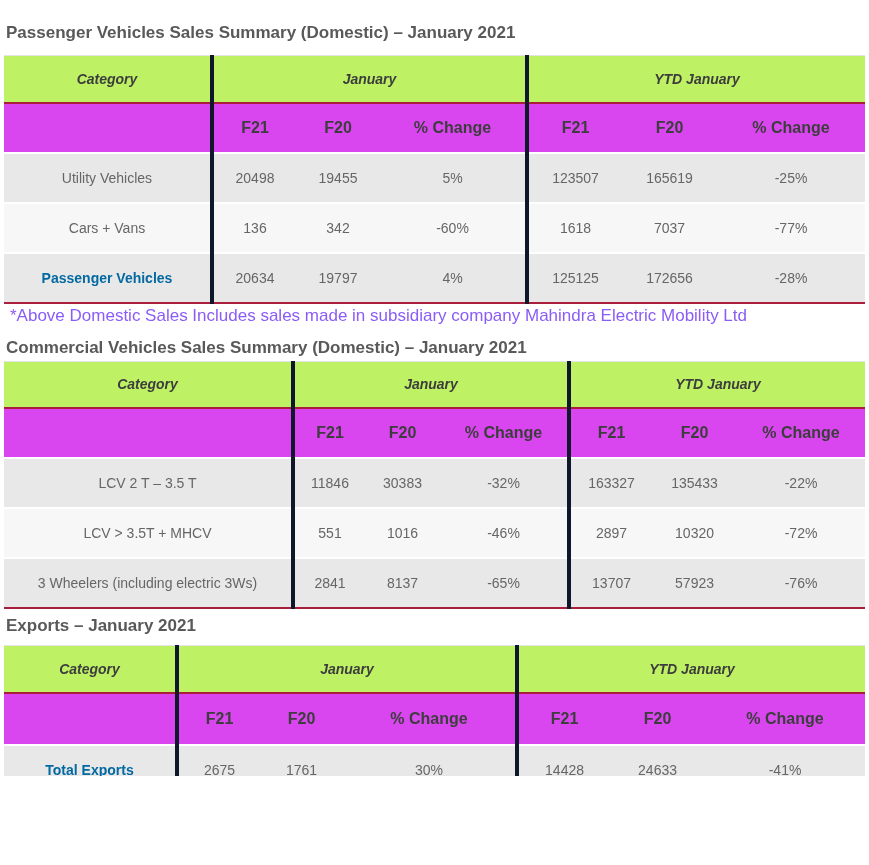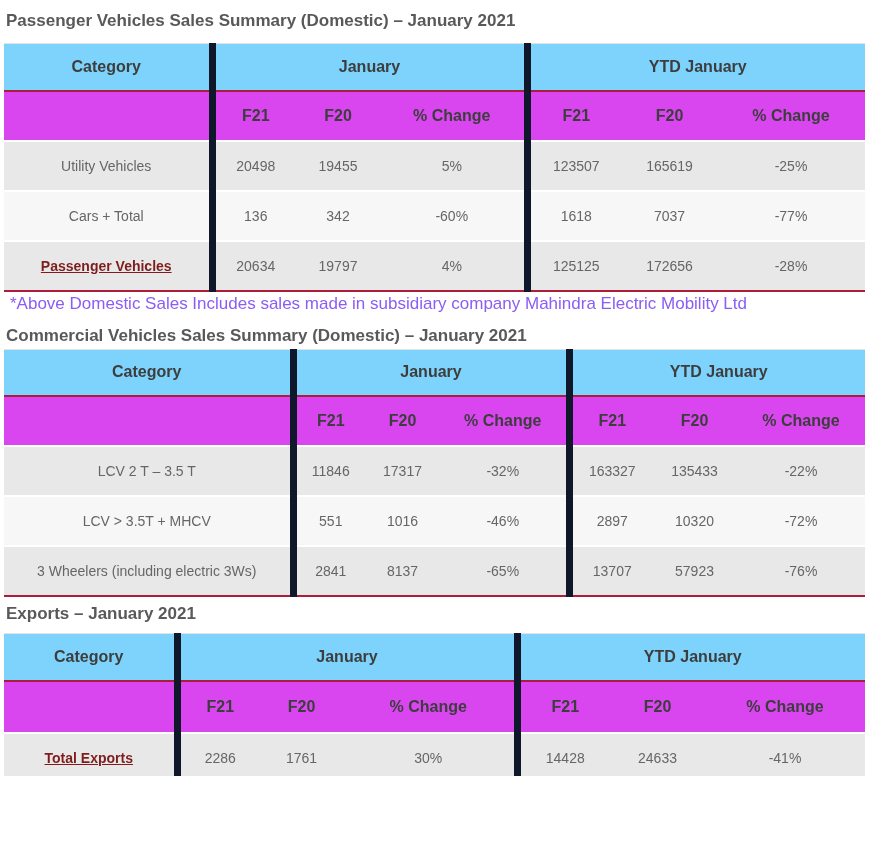--- a/index.html
+++ b/index.html
@@ -5,21 +5,21 @@
   html, body {
     margin: 0;
     padding: 0;
     background: #ffffff;
     font-family: "Liberation Sans", sans-serif;
   }
   .page {
     width: 869px;
     height: 776px;
     box-sizing: border-box;
-    padding: 4px 4px;
+    padding: 16px 4px;
     background: #ffffff;
     overflow: hidden;
   }
   h2.tbl-title {
     font-size: 17px;
     line-height: 18px;
     font-weight: bold;
     color: #595959;
     margin: 0 0 13px 2px;
     padding: 0;
@@ -36,44 +36,45 @@
     border-bottom: 2px solid #aa1e3c;
   }
   table.sales th, table.sales td {
     text-align: center;
     vertical-align: middle;
     padding: 0 4px;
     overflow: hidden;
   }
   tr.group-row { height: 47px; }
   tr.group-row th {
-    font-size: 16px;
+    font-size: 14px;
     font-weight: bold;
     color: #3d3d3d;
-    background: #7dd3fc;
+    background: #bef264;
     border-bottom: 2px solid #aa1e3c;
+    font-style: italic;
   }
   tr.sub-row { height: 50px; }
   tr.sub-row th {
     font-size: 16px;
     font-weight: bold;
     color: #3d3d3d;
     background: #d946ef;
   }
   table.t3 tr.sub-row { height: 52px; }
   tbody tr { height: 50px; }
   tbody td {
     font-size: 14px;
     color: #666666;
     border-top: 2px solid #ffffff;
   }
   tbody tr:nth-child(odd)  td { background: #e8e8e8; }
   tbody tr:nth-child(even) td { background: #f7f7f7; }
-  td.cat-bold { font-weight: bold; color: #7f1d1d; text-decoration: underline; }
-  .gs { border-left: 7px solid #0f172a; }
+  td.cat-bold { font-weight: bold; color: #0369a1; }
+  .gs { border-left: 4px solid #0f172a; }
 
   p.footnote {
     font-size: 17px;
     line-height: 20px;
     color: #8b5cf6;
     margin: 2px 0 0 6px;
     padding: 0;
   }
 </style>
 </head>
@@ -113,21 +114,21 @@
       <tr>
         <td>Utility Vehicles</td>
         <td class="gs">20498</td>
         <td>19455</td>
         <td>5%</td>
         <td class="gs">123507</td>
         <td>165619</td>
         <td>-25%</td>
       </tr>
       <tr>
-        <td>Cars + Total</td>
+        <td>Cars + Vans</td>
         <td class="gs">136</td>
         <td>342</td>
         <td>-60%</td>
         <td class="gs">1618</td>
         <td>7037</td>
         <td>-77%</td>
       </tr>
       <tr>
         <td class="cat-bold">Passenger Vehicles</td>
         <td class="gs">20634</td>
@@ -167,21 +168,21 @@
         <th>% Change</th>
         <th class="gs">F21</th>
         <th>F20</th>
         <th>% Change</th>
       </tr>
     </thead>
     <tbody>
       <tr>
         <td>LCV 2 T – 3.5 T</td>
         <td class="gs">11846</td>
-        <td>17317</td>
+        <td>30383</td>
         <td>-32%</td>
         <td class="gs">163327</td>
         <td>135433</td>
         <td>-22%</td>
       </tr>
       <tr>
         <td>LCV &gt; 3.5T + MHCV</td>
         <td class="gs">551</td>
         <td>1016</td>
         <td>-46%</td>
@@ -225,21 +226,21 @@
         <th>F20</th>
         <th>% Change</th>
         <th class="gs">F21</th>
         <th>F20</th>
         <th>% Change</th>
       </tr>
     </thead>
     <tbody>
       <tr>
         <td class="cat-bold">Total Exports</td>
-        <td class="gs">2286</td>
+        <td class="gs">2675</td>
         <td>1761</td>
         <td>30%</td>
         <td class="gs">14428</td>
         <td>24633</td>
         <td>-41%</td>
       </tr>
     </tbody>
   </table>
 
 </div>

